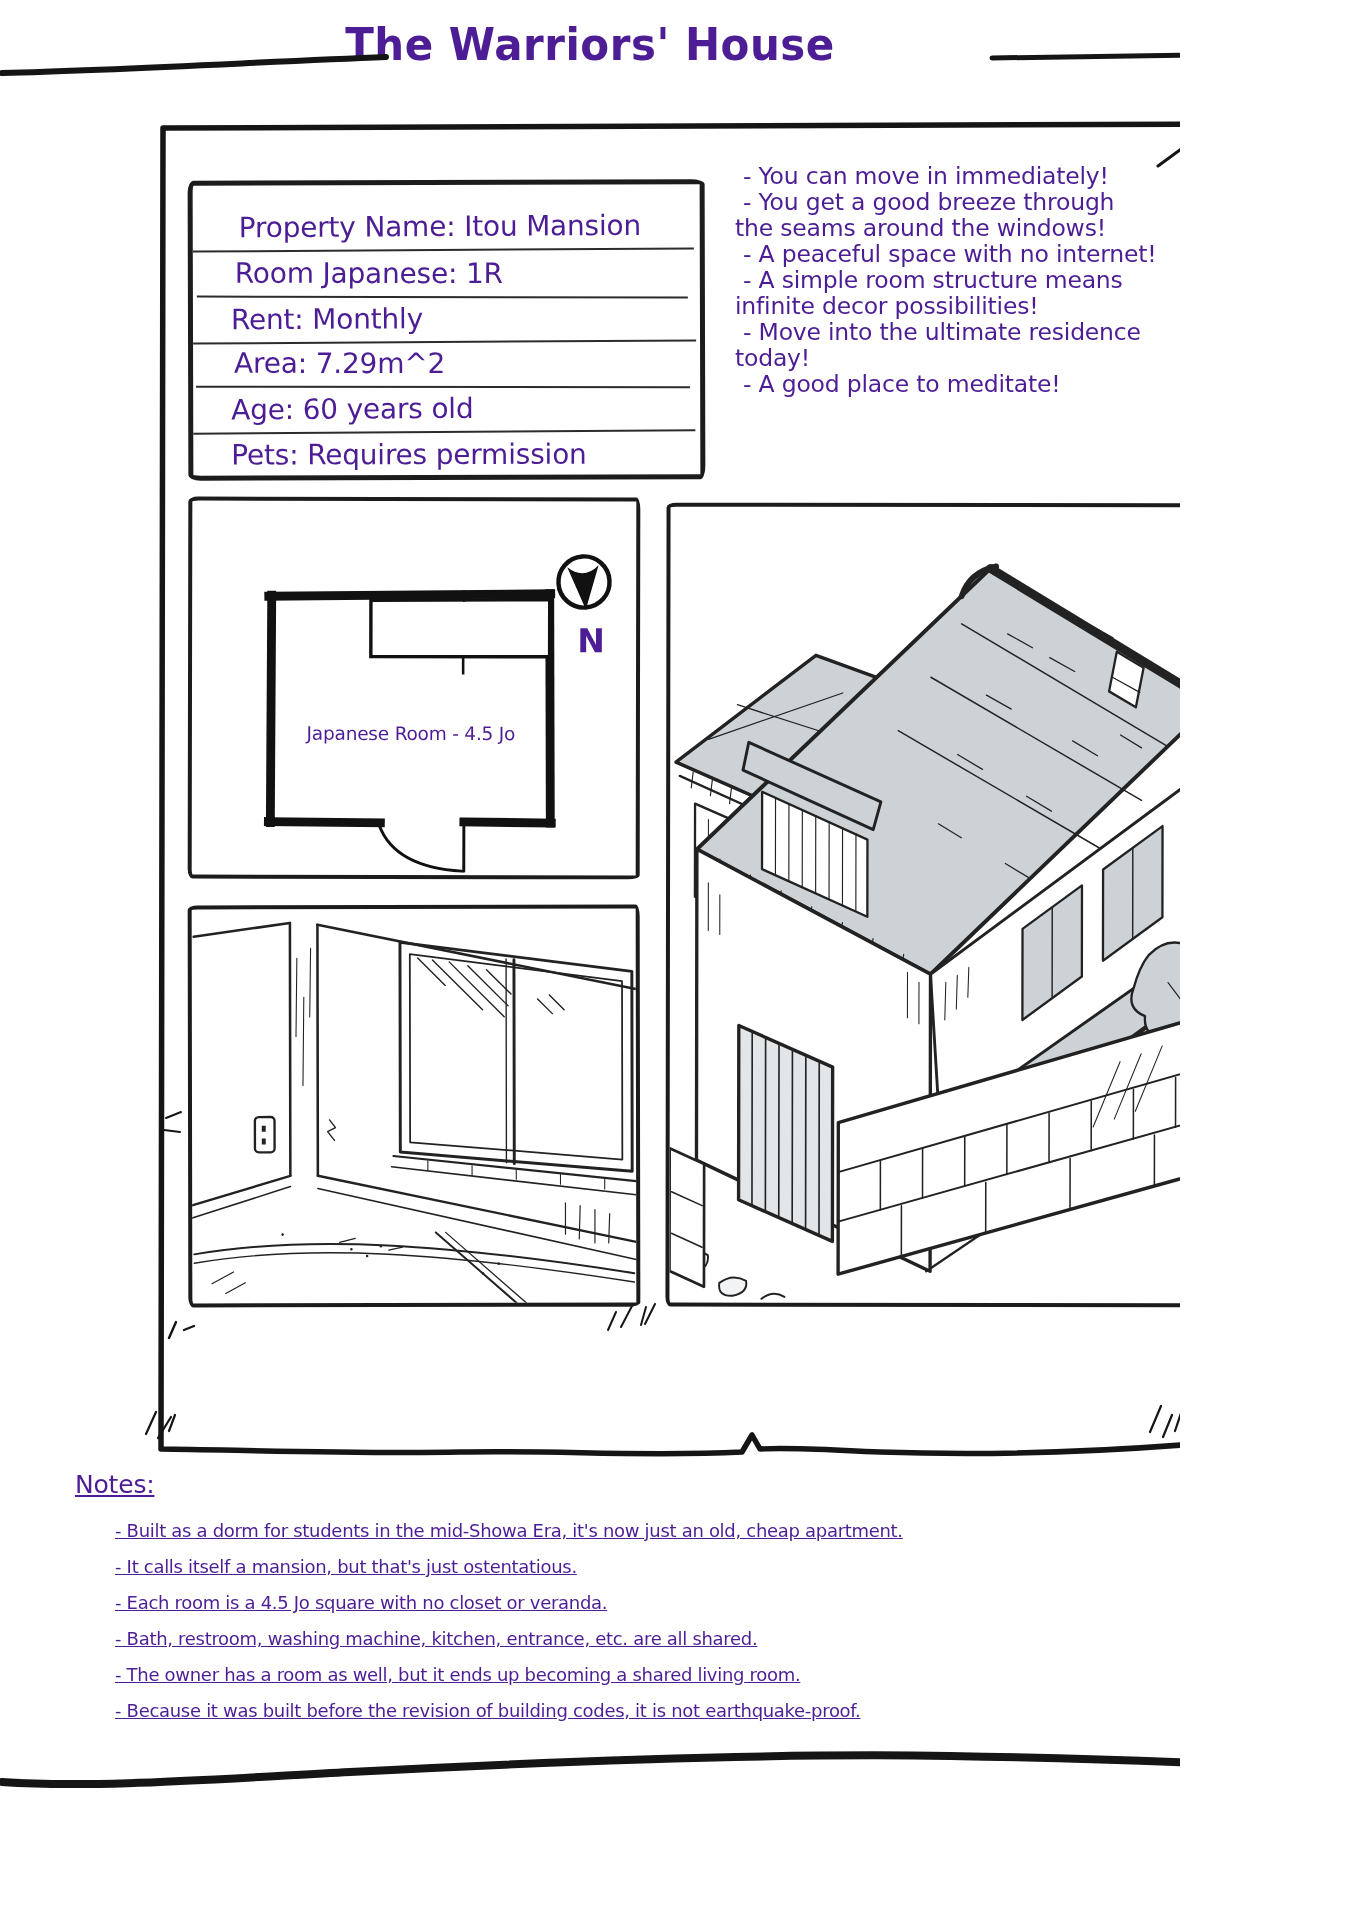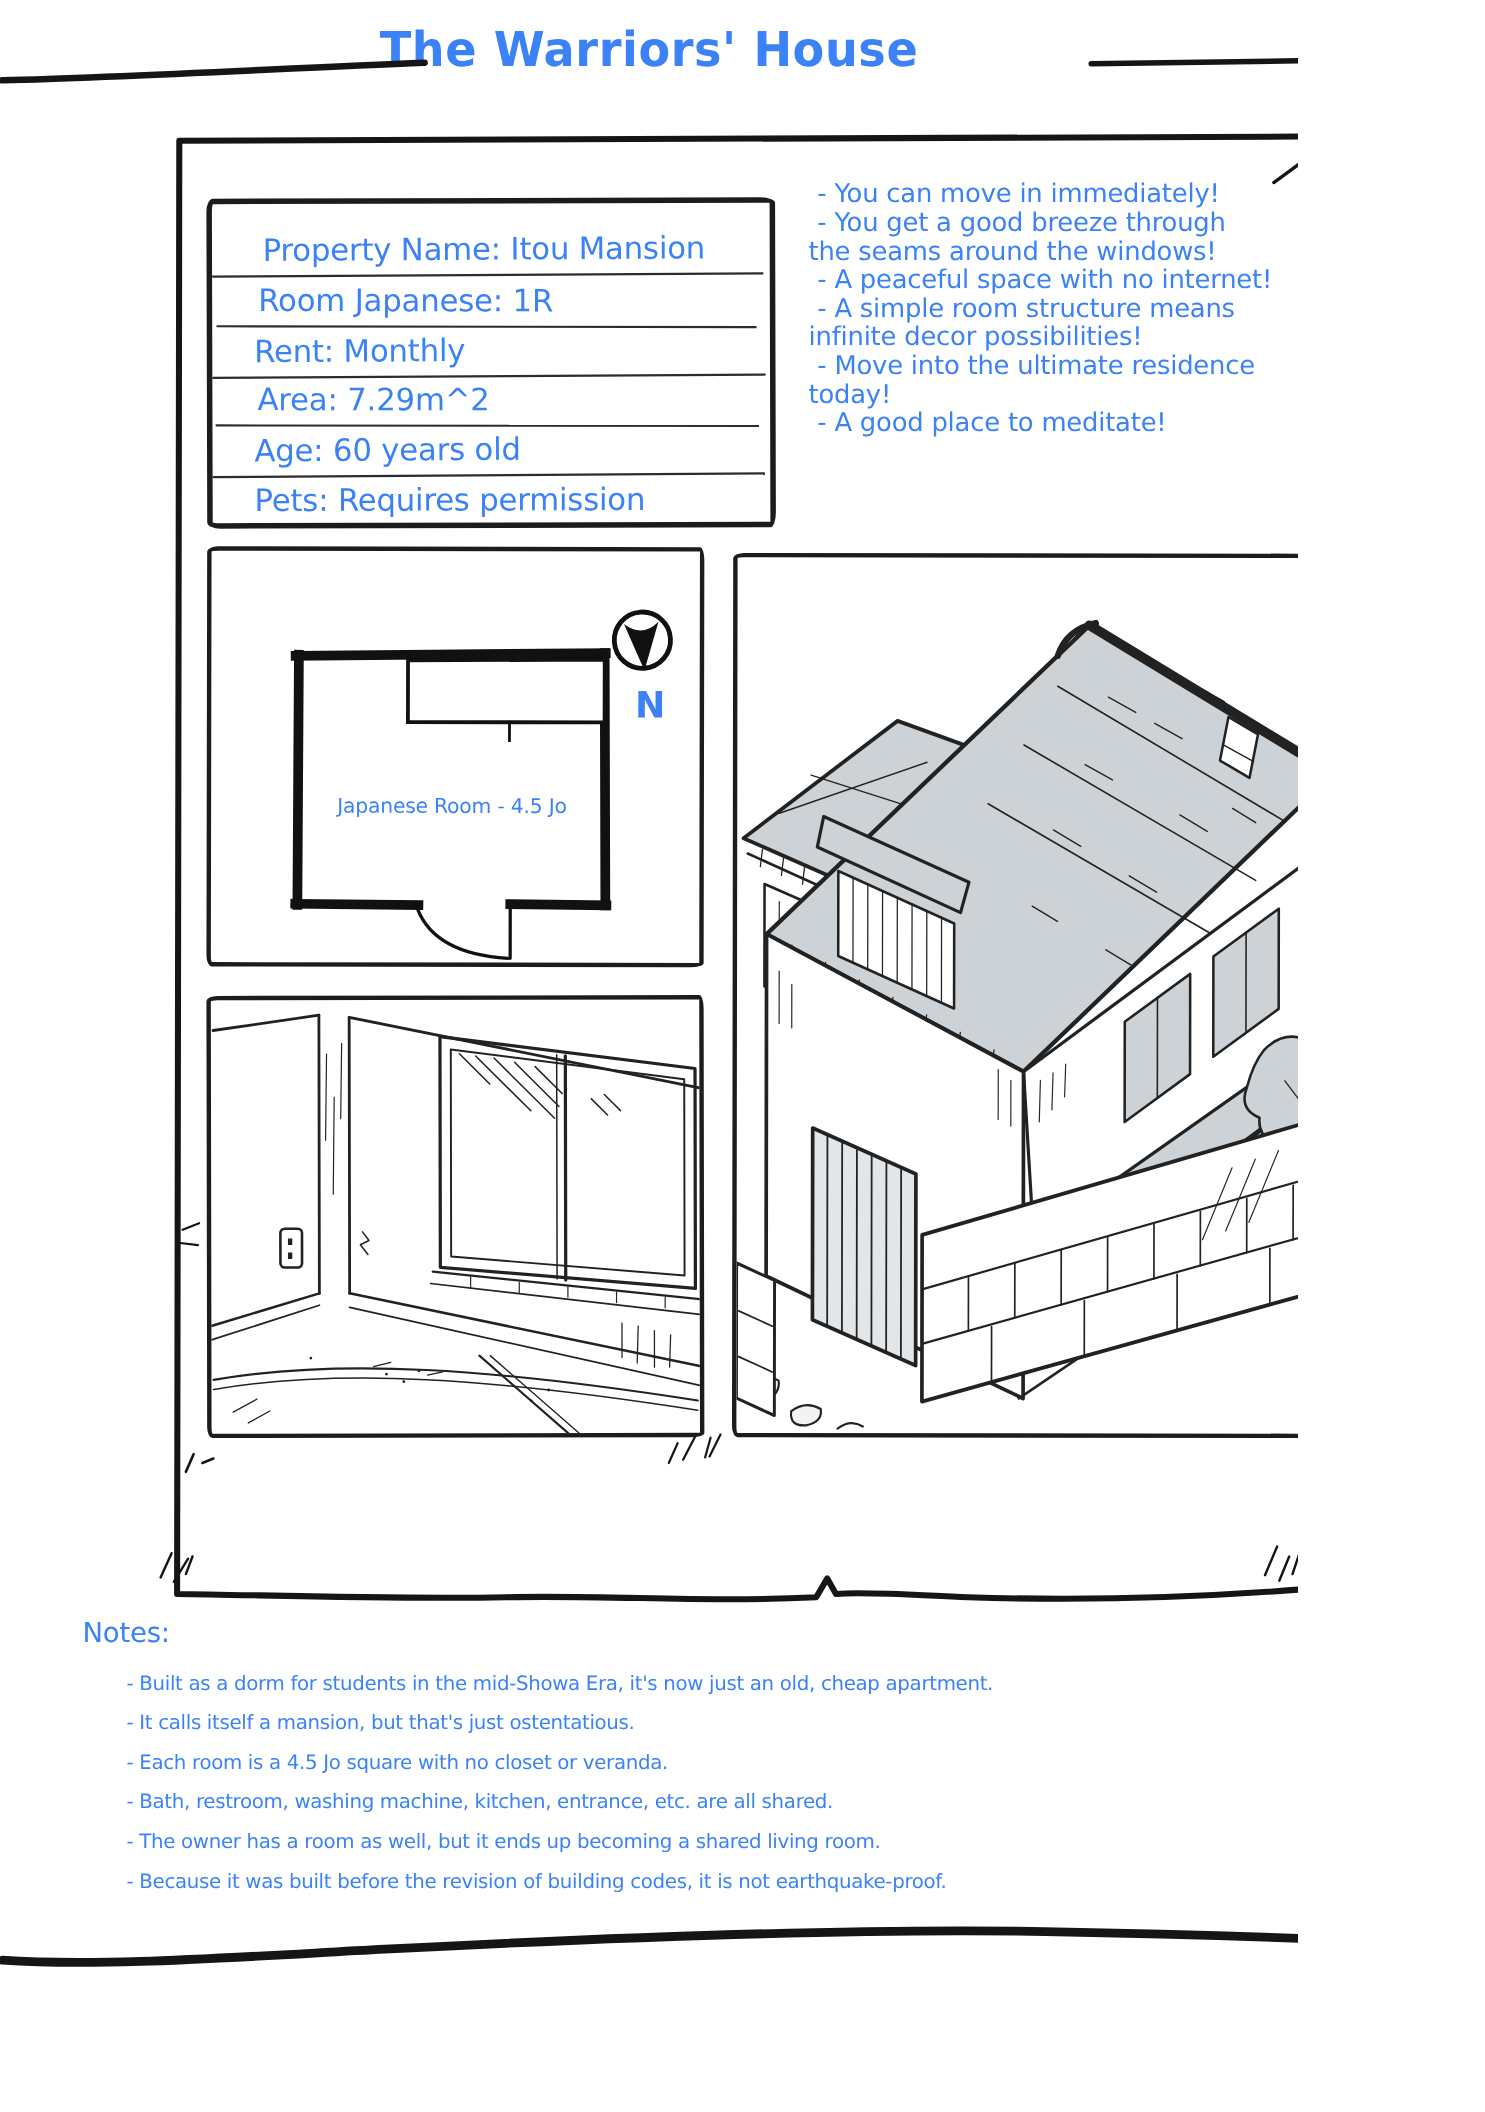--- a/index.html
+++ b/index.html
@@ -1,18 +1,18 @@
 <!DOCTYPE html>
 <html><head>
 <meta charset="utf-8">
 <style>
   html,body { margin:0; padding:0; background:#ffffff; }
   .page {
     position:relative; width:1180px; height:1920px; background:#fff;
-    font-family:"DejaVu Sans", sans-serif; color:#3b82f6; overflow:hidden;
+    font-family:"DejaVu Sans", sans-serif; color:#4c1d95; overflow:hidden;
   }
   svg { display:block; }
 
   
   .page-title {
     position:absolute; top:20px; left:0; width:100%;
     text-align:center; font-size:42px; font-weight:bold; letter-spacing:0.5px;
     transform:scaleY(1.04);
   }
 
@@ -61,21 +61,21 @@
     font-size:33px; font-weight:bold;
   }
 
   
   .photo-panel { left:188px; top:905px; width:452px; height:402px; transform:rotate(-0.1deg); }
 
   
   .house-panel { left:666px; top:503px; width:556px; height:804px; transform:rotate(0.08deg); }
 
   
-  .notes { position:absolute; left:75px; top:1470px; width:1240px; }
+  .notes { position:absolute; left:75px; top:1470px; width:1240px;text-decoration:underline; }
   .notes-heading { font-size:25px; letter-spacing:-0.2px; }
   .notes-list { margin-top:14px; padding-left:40px; font-size:18px; line-height:36px; letter-spacing:-0.3px; }
 
   .overlay { position:absolute; left:0; top:0; pointer-events:none; }
 </style>
 </head>
 <body>
 
 <div class="page">
 

